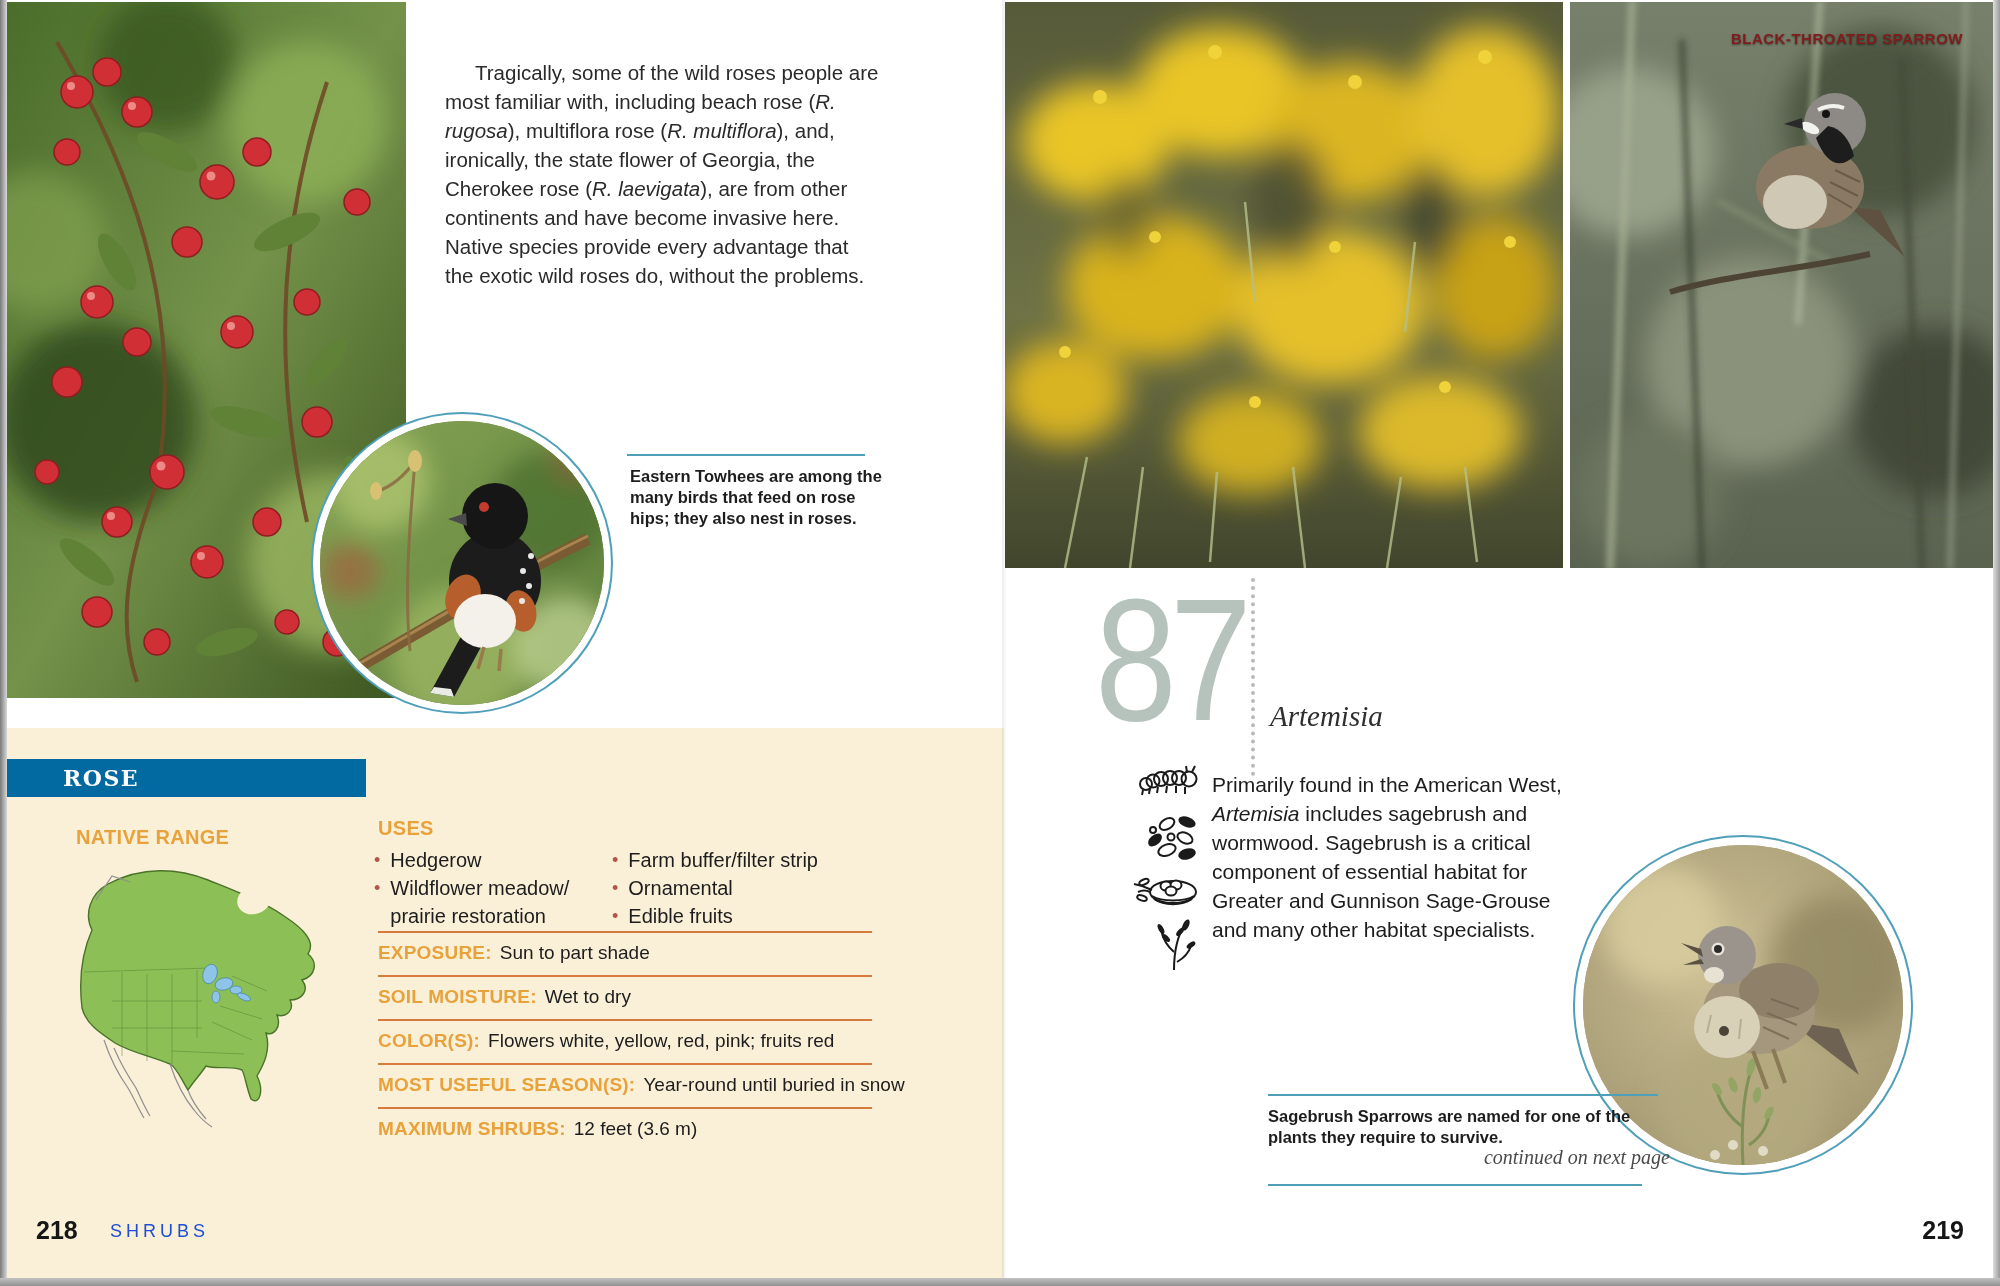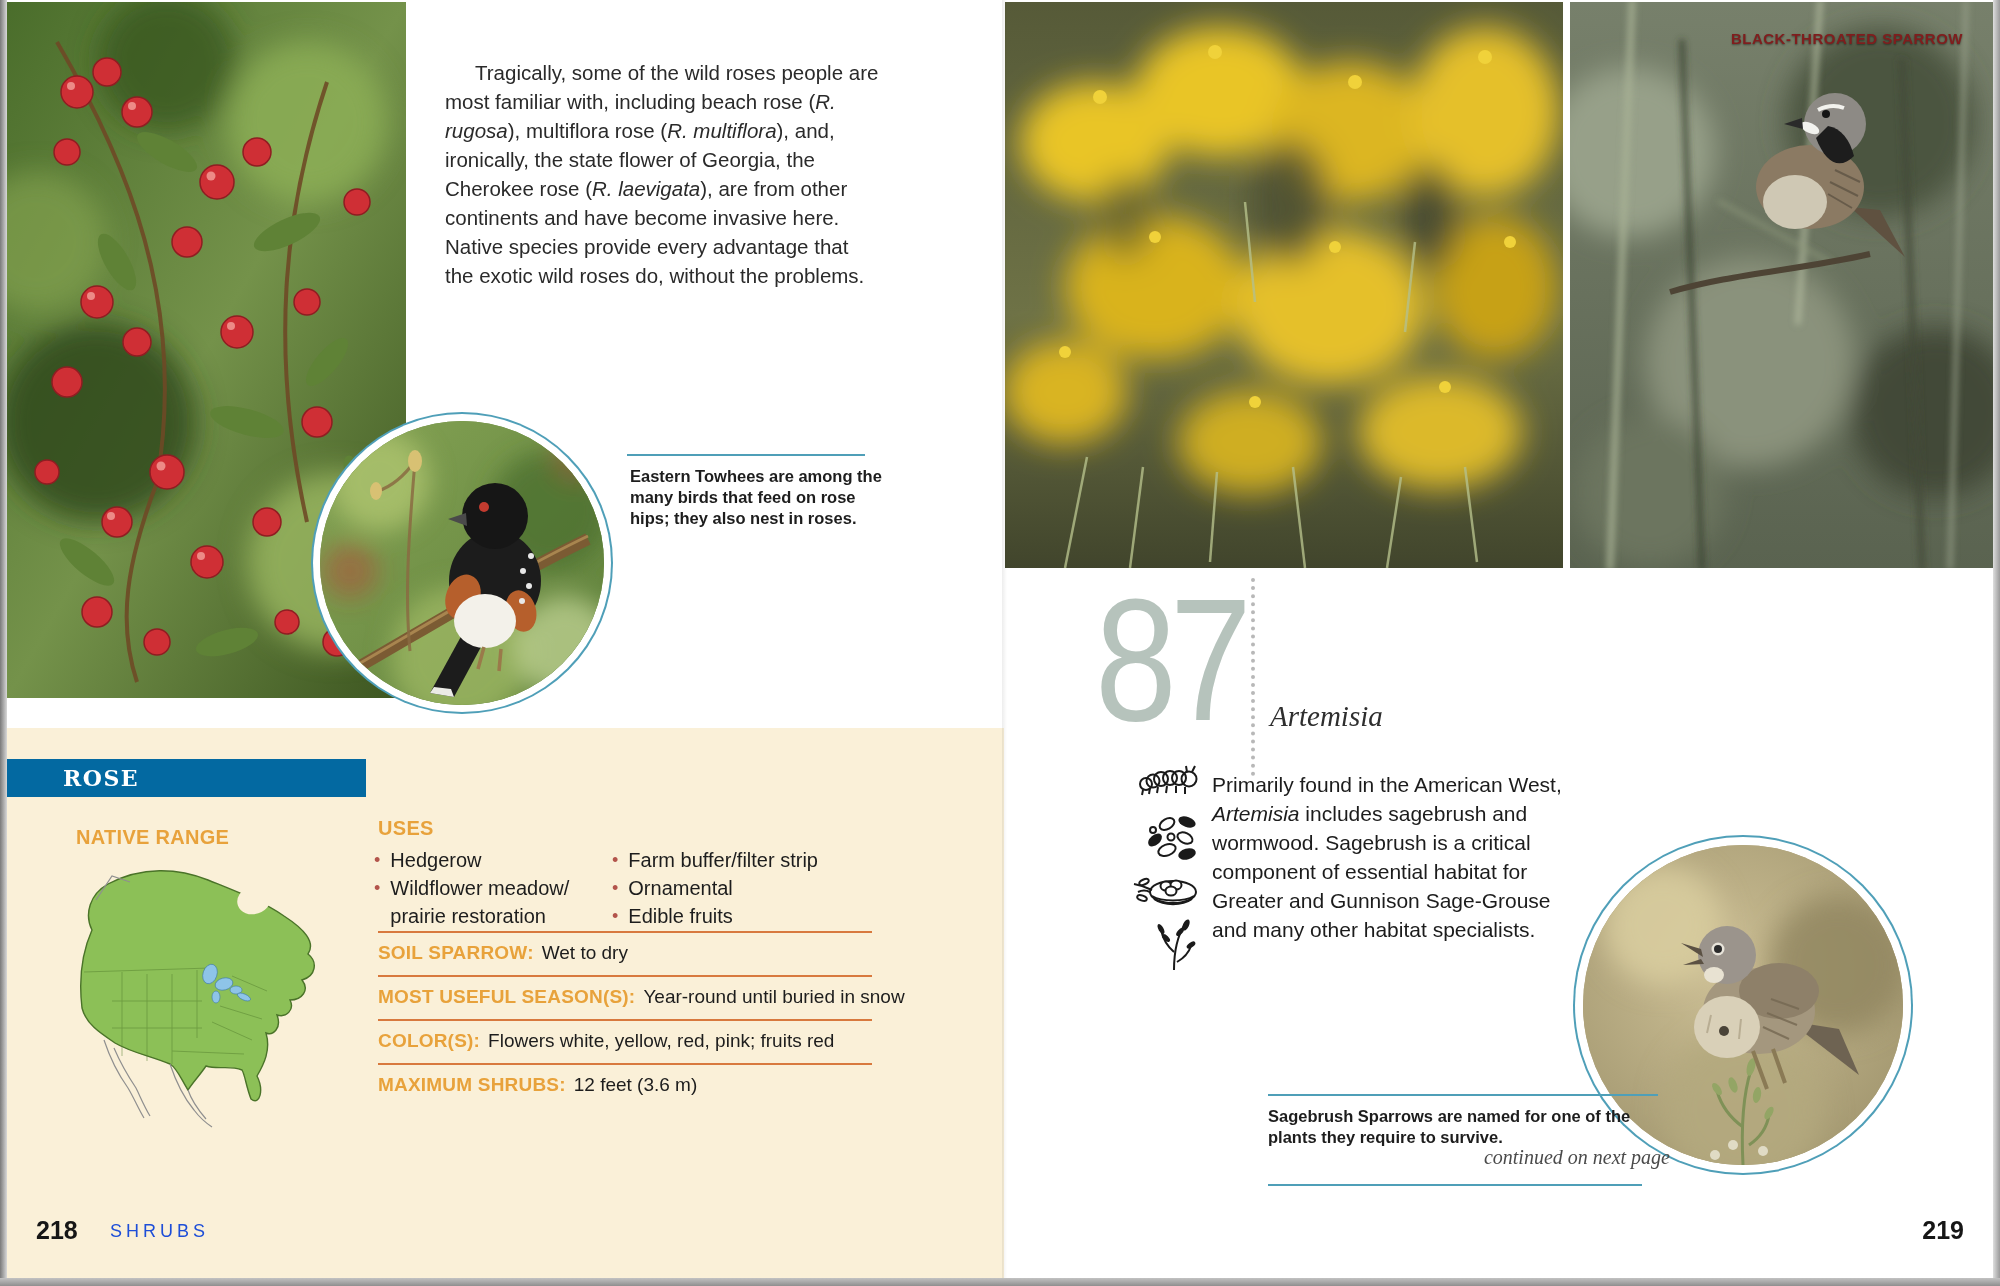--- a/index.html
+++ b/index.html
@@ -308,23 +308,24 @@
         <span class="bullet">•</span>
         <span>Ornamental</span>
       </div>
     <div class="uses-item">
         <span class="bullet">•</span>
         <span>Edible fruits</span>
       </div>
   </div>
 
   <div class="abs attr-rows">
-    <div class="attr-row"><span class="attr-label">SOIL SPARROW:</span><span class="attr-value">Wet to dry</span></div>
+    <div class="attr-row"><span class="attr-label">EXPOSURE:</span><span class="attr-value">Sun to part shade</span></div>
+    <div class="attr-row"><span class="attr-label">SOIL MOISTURE:</span><span class="attr-value">Wet to dry</span></div>
+    <div class="attr-row"><span class="attr-label">COLOR(S):</span><span class="attr-value">Flowers white, yellow, red, pink; fruits red</span></div>
     <div class="attr-row"><span class="attr-label">MOST USEFUL SEASON(S):</span><span class="attr-value">Year-round until buried in snow</span></div>
-    <div class="attr-row"><span class="attr-label">COLOR(S):</span><span class="attr-value">Flowers white, yellow, red, pink; fruits red</span></div>
     <div class="attr-row"><span class="attr-label">MAXIMUM SHRUBS:</span><span class="attr-value">12 feet (3.6 m)</span></div>
   </div>
 
   <div class="abs pageno pageno-left">218</div>
   <div class="abs section-label">SHRUBS</div>
 
   <div class="abs photo" style="left:1005px; top:2px; width:558px; height:566px;">
     <svg width="558" height="566" viewBox="0 0 558 566" aria-hidden="true">
       <defs>
         <linearGradient id="sg" x1="0" y1="0" x2="0" y2="1">

